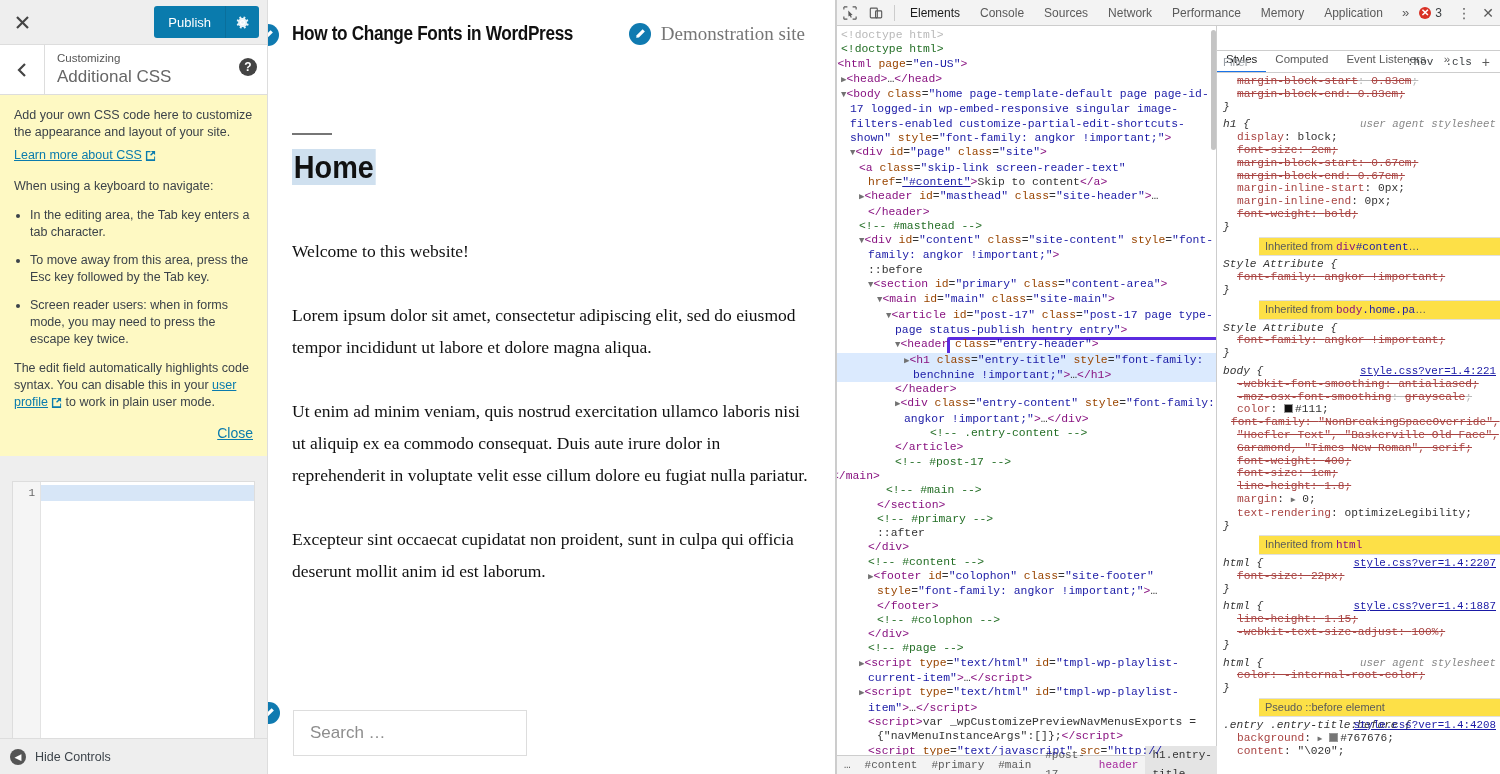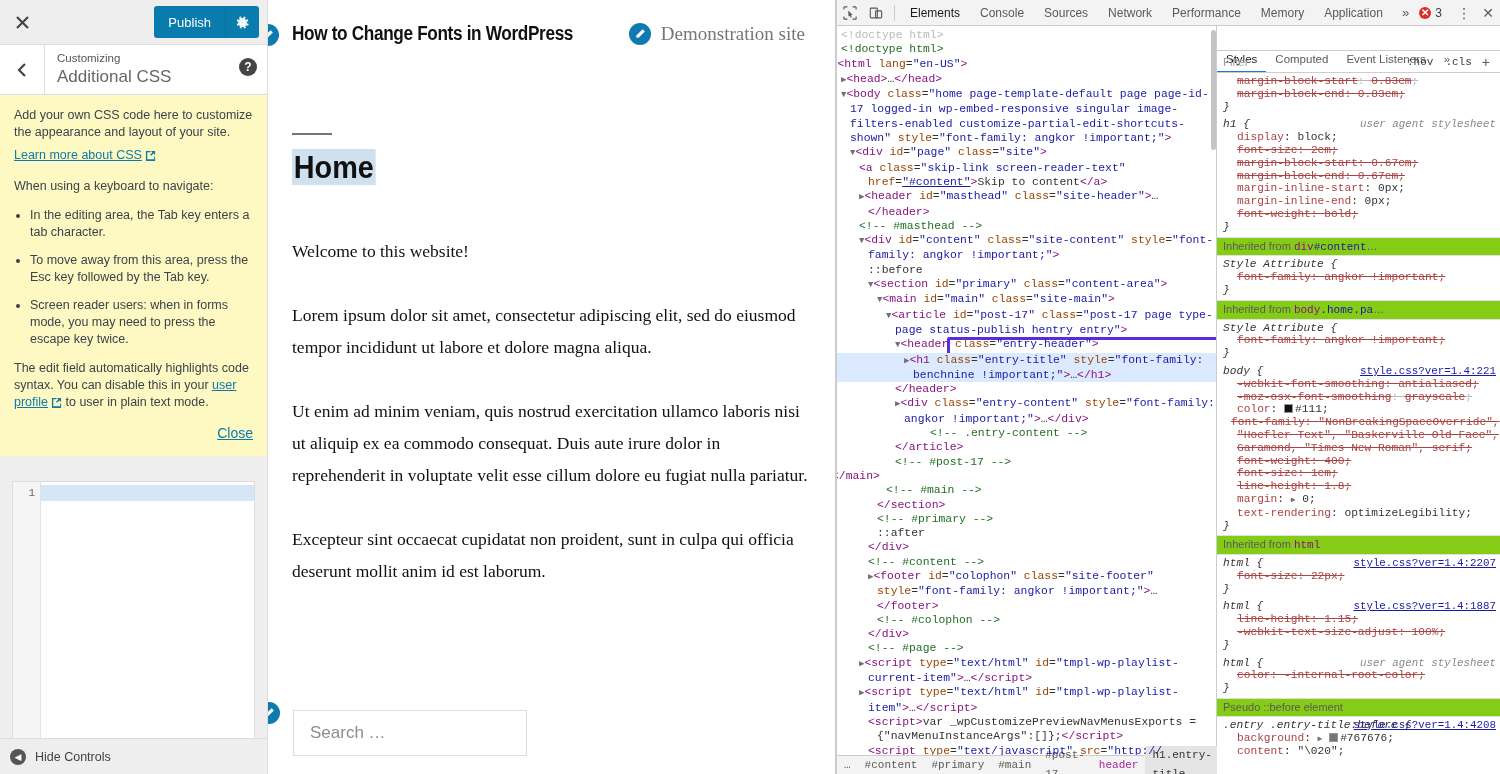--- a/index.html
+++ b/index.html
@@ -154,22 +154,22 @@
     color:#888; font-size:10.8px; white-space:nowrap; }
   .rule .origin.lk { color:#1a1aa6; text-decoration:underline; font-style:normal; }
   .decl { padding-left:14px; color:#a94442; white-space:nowrap; }
   .decl .pname { color:#a94442; }
   .decl .pval { color:#a94442; }
   .strike { text-decoration:line-through; }
   .dim { color:#b9b9b9; }
   .decl.active { color:#333; }
   .decl.active .pname { color:#a94442; }
   .decl.active .pval { color:#333; }
-  .inherit { background:#84cc16; border-top:1px solid #e0e0e0; border-bottom:1px solid #e0e0e0;
-    padding:2px 6px; color:#5a5a5a; font-family:"Liberation Sans",sans-serif; font-size:11px; }
+  .inherit { background:#fde047; border-top:1px solid #e0e0e0; border-bottom:1px solid #e0e0e0;
+    padding:2px 6px; color:#5a5a5a; font-family:"Liberation Sans",sans-serif; font-size:11px;margin-left:42px; }
   .inherit .el { font-family:"Liberation Mono", monospace; }
   .inherit .tagp { color:#881280; }
   .inherit .idp { color:#1a1aa6; }
   .swatch { display:inline-block; width:9px; height:9px; border:1px solid #999;
     vertical-align:-1px; margin-right:2px; }
   .arrowr { color:#727272; font-size:8px; }
   .scrollthumb { position:absolute; right:0; width:5px; background:#c4c4c4; border-radius:3px; }
 </style>
 </head>
 <body>
@@ -221,21 +221,21 @@
       </p>
       <p>When using a keyboard to navigate:</p>
       <ul>
         <li>In the editing area, the Tab key enters a tab character.</li>
         <li>To move away from this area, press the Esc key followed by the Tab key.</li>
         <li>Screen reader users: when in forms mode, you may need to press the escape key twice.</li>
       </ul>
       <p><span>The edit field automatically highlights code syntax. You can disable this in your </span><span class="cz-link">user profile</span><span class="ext-icon"><svg width="11" height="11" viewBox="0 0 12 12">
               <path d="M1 1h5v1.5H2.5v7.5h7.5V7H11v5H1z" fill="#0a7bad"></path>
               <path d="M6.5 1H11v4.5L9.2 3.7 6.6 6.3 5.5 5.2 8.1 2.6z" fill="#0a7bad"></path>
-            </svg></span><span> to user in plain text mode.</span></p>
+            </svg></span><span> to work in plain user mode.</span></p>
       <div class="cz-closebtn">Close</div>
     </div>
 
     <div class="cz-editorgap"></div>
 
     <div class="cz-editor">
       <div class="cz-gutter">
         <span>1</span>
       </div>
       <div class="cz-code">
@@ -322,21 +322,21 @@
 
     <div class="dt-main">
 
       <div class="dt-tree-wrap">
         <div class="dt-tree" id="dom-tree">
           <div class="dt-hl-box" style="left:110px; top:311px; right:-6px; height:44px;"></div>
           <div class="dt-ellipsis" style="top:327px;">⋯</div>
           <div class="scrollthumb" style="top:4px; height:120px;"></div>
         <div class="ln" style="padding-left: 13px; text-indent: -9px;"><span class="cmt dim">&lt;!doctype html&gt;</span></div>
             <div class="ln" style="padding-left: 13px; text-indent: -9px;"><span class="cmt">&lt;!doctype html&gt;</span></div>
-            <div class="ln" style="padding-left: 4px; text-indent: -9px;"><span class="twirl">▼</span><span class="tag">&lt;html</span> <span class="attr">lang</span>=<span class="val">"en-US"</span><span class="tag">&gt;</span></div>
+            <div class="ln" style="padding-left: 4px; text-indent: -9px;"><span class="twirl">▼</span><span class="tag">&lt;html</span> <span class="attr">page</span>=<span class="val">"en-US"</span><span class="tag">&gt;</span></div>
             <div class="ln" style="padding-left: 13px; text-indent: -9px;"><span class="twirl">▶</span><span class="tag">&lt;head&gt;</span><span class="txt">…</span><span class="tag">&lt;/head&gt;</span></div>
             <div class="ln" style="padding-left: 13px; text-indent: -9px;"><span class="twirl">▼</span><span class="tag">&lt;body</span> <span class="attr">class</span>=<span class="val">"home page-template-default page page-id-17 logged-in wp-embed-responsive singular image-filters-enabled customize-partial-edit-shortcuts-shown"</span> <span class="attr">style</span>=<span class="val">"font-family: angkor !important;"</span><span class="tag">&gt;</span></div>
             <div class="ln" style="padding-left: 22px; text-indent: -9px;"><span class="twirl">▼</span><span class="tag">&lt;div</span> <span class="attr">id</span>=<span class="val">"page"</span> <span class="attr">class</span>=<span class="val">"site"</span><span class="tag">&gt;</span></div>
             <div class="ln" style="padding-left: 31px; text-indent: -9px;"><span class="tag">&lt;a</span> <span class="attr">class</span>=<span class="val">"skip-link screen-reader-text"</span> <span class="attr">href</span>=<span class="val link">"#content"</span><span class="tag">&gt;</span><span class="txt">Skip to content</span><span class="tag">&lt;/a&gt;</span></div>
             <div class="ln" style="padding-left: 31px; text-indent: -9px;"><span class="twirl">▶</span><span class="tag">&lt;header</span> <span class="attr">id</span>=<span class="val">"masthead"</span> <span class="attr">class</span>=<span class="val">"site-header"</span><span class="tag">&gt;</span><span class="txt">…</span><span class="tag">&lt;/header&gt;</span></div>
             <div class="ln" style="padding-left: 31px; text-indent: -9px;"><span class="cmt">&lt;!-- #masthead --&gt;</span></div>
             <div class="ln" style="padding-left: 31px; text-indent: -9px;"><span class="twirl">▼</span><span class="tag">&lt;div</span> <span class="attr">id</span>=<span class="val">"content"</span> <span class="attr">class</span>=<span class="val">"site-content"</span> <span class="attr">style</span>=<span class="val">"font-family: angkor !important;"</span><span class="tag">&gt;</span></div>
             <div class="ln" style="padding-left: 40px; text-indent: -9px;"><span class="txt">::before</span></div>
             <div class="ln" style="padding-left: 40px; text-indent: -9px;"><span class="twirl">▼</span><span class="tag">&lt;section</span> <span class="attr">id</span>=<span class="val">"primary"</span> <span class="attr">class</span>=<span class="val">"content-area"</span><span class="tag">&gt;</span></div>
             <div class="ln" style="padding-left: 49px; text-indent: -9px;"><span class="twirl">▼</span><span class="tag">&lt;main</span> <span class="attr">id</span>=<span class="val">"main"</span> <span class="attr">class</span>=<span class="val">"site-main"</span><span class="tag">&gt;</span></div>

